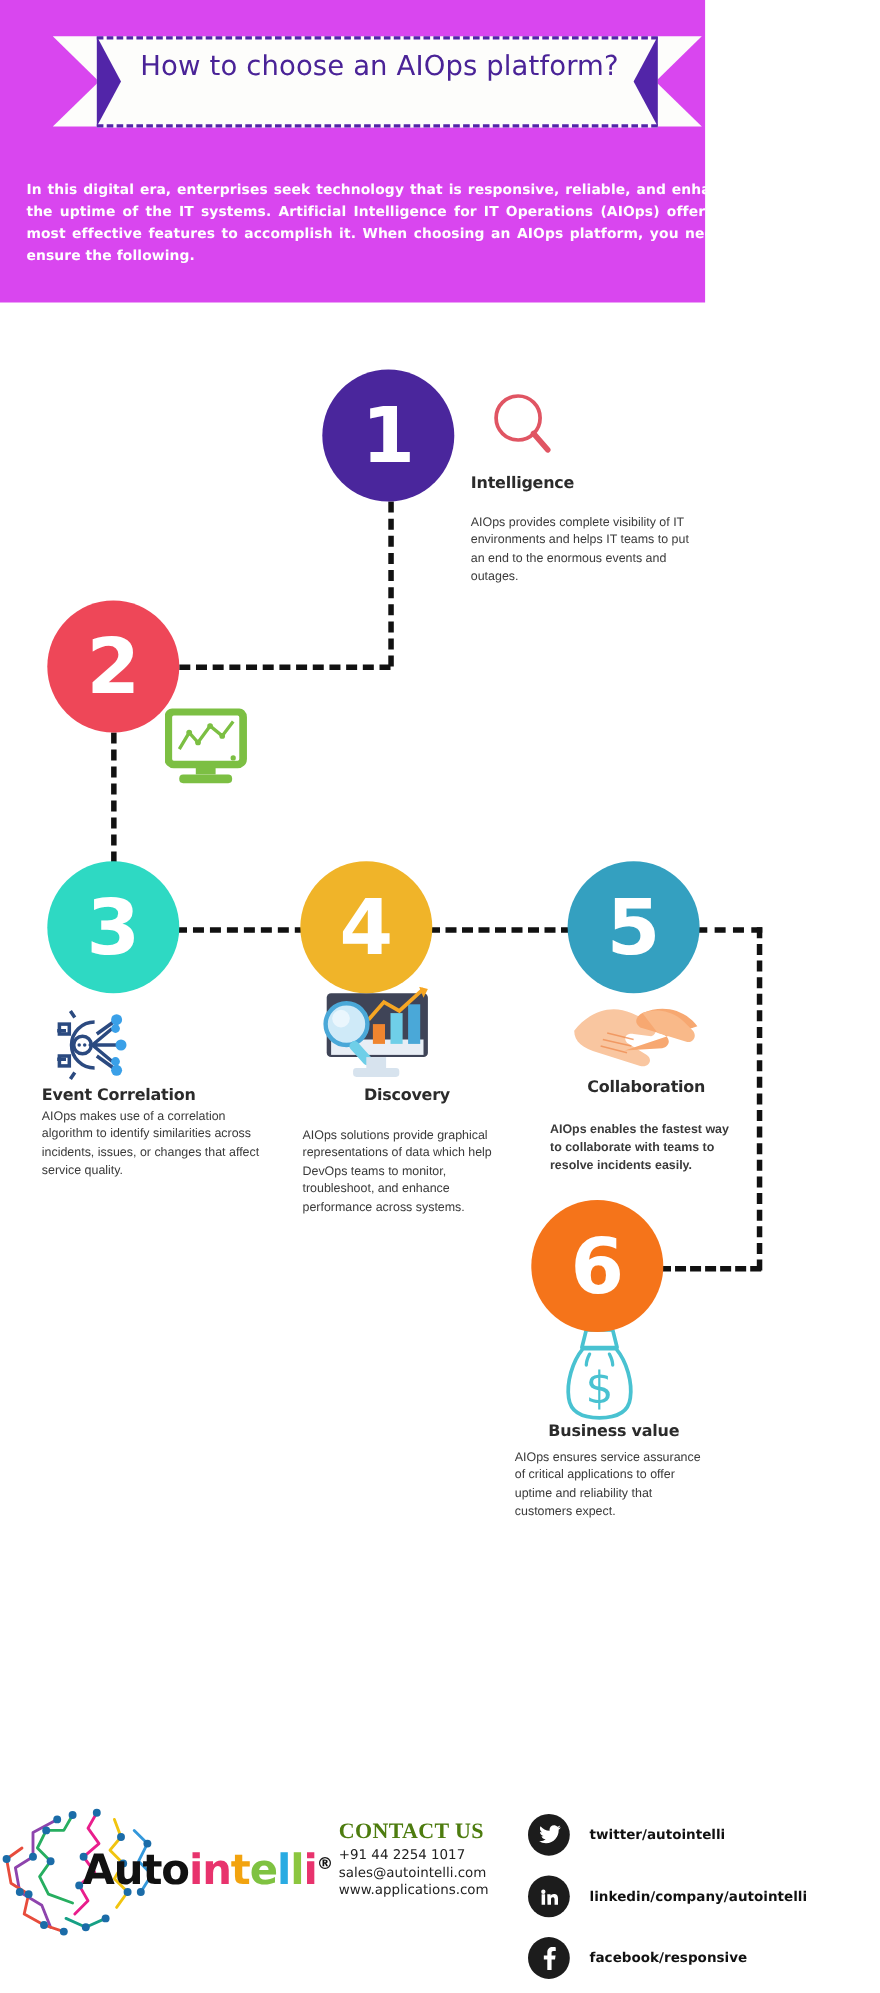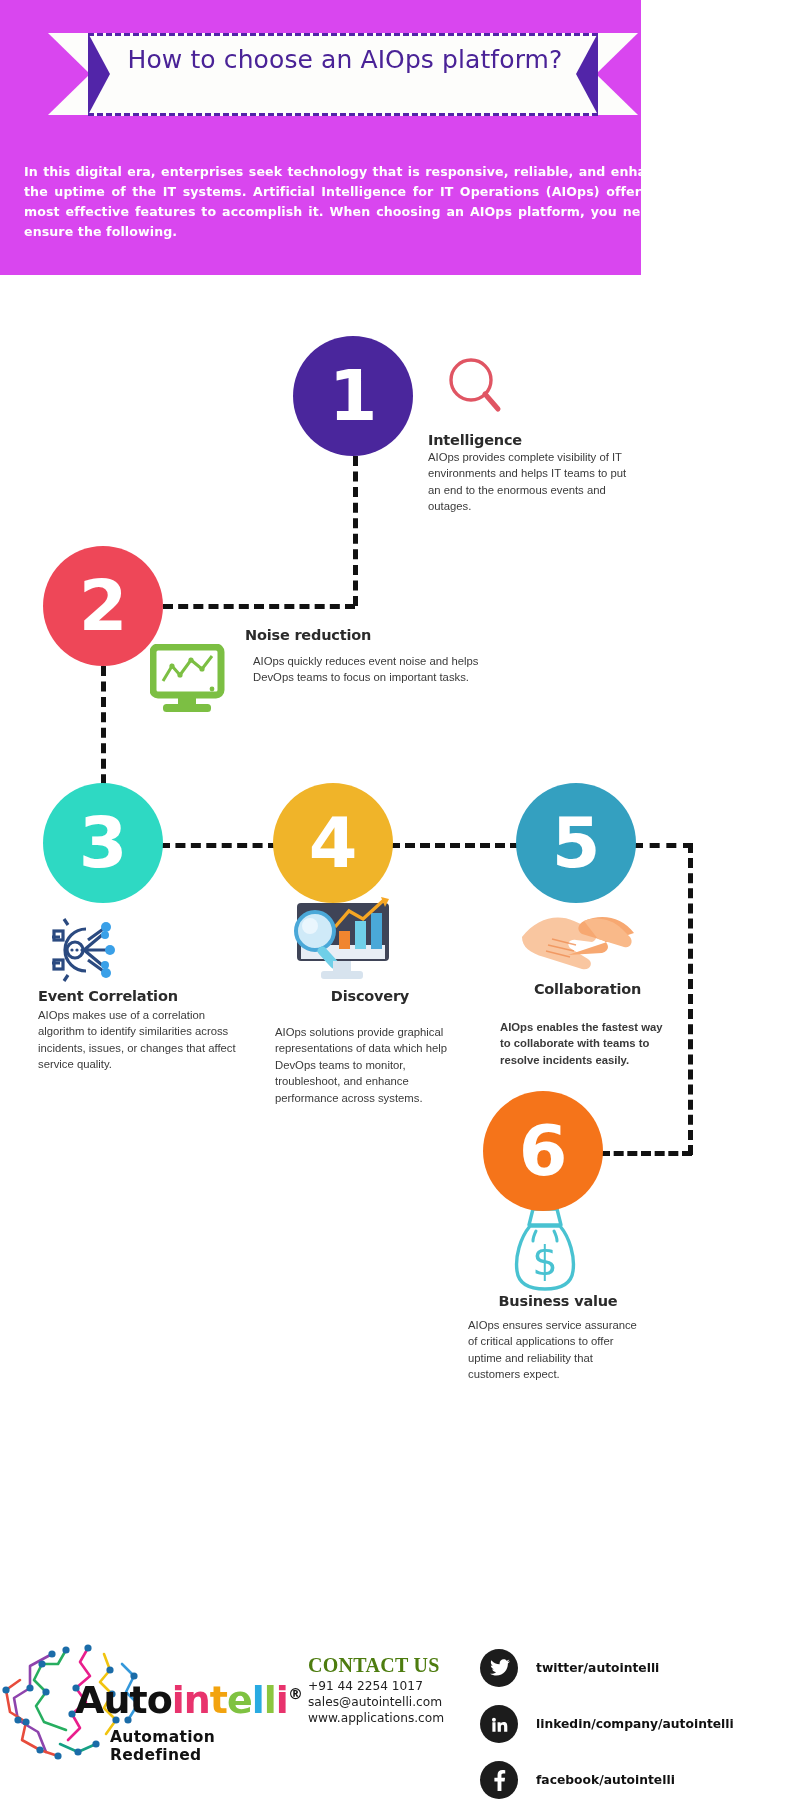--- a/index.html
+++ b/index.html
@@ -67,21 +67,21 @@
   .d7{left:688px;top:568px;height:312px;}           
   .d8{left:600px;top:876px;width:92px;}             
 
   .block{position:absolute;z-index:3;}
   .b-title{
     font-family:"DejaVu Sans", sans-serif;font-weight:700;
     font-size:14.5px;color:#2b2b2b;letter-spacing:-.2px;
   }
   .b-text{
     font-family:"Liberation Sans", sans-serif;font-size:11.3px;line-height:16.4px;
-    color:#3a3a3a;margin-top:1px;
+    color:#3a3a3a;margin-top:19px;
   }
   .icon-wrap{position:absolute;z-index:3;}
 
   
   .blk1{left:428px;top:157px;width:200px;}
   .blk2{left:245px;top:352px;width:240px;}
   .blk2 .b-text{margin-left:8px;margin-top:10px;}
   .blk3{left:38px;top:713px;width:205px;}
   .blk3 .b-text{margin-top:3px;}
   .blk4{left:275px;top:713px;width:190px;}
@@ -242,24 +242,20 @@
       <path d="M24 26 C22 30 21 33 21 36 M42 26 C44 30 45 33 45 36" fill="none" stroke="#49c2d1" stroke-width="3" stroke-linecap="round"></path>
       <text x="33" y="70" font-family="DejaVu Sans, sans-serif" font-size="40" font-weight="400" fill="#49c2d1" text-anchor="middle">$</text>
     </svg>
   </div>
 
   <div class="block blk1">
     <div class="b-title">Intelligence</div>
     <div class="b-text">AIOps provides complete visibility of IT environments and helps IT teams to put an end to the enormous events and outages.</div>
   </div>
 
-  <div class="block blk2">
-    <div class="b-title">Noise reduction</div>
-    <div class="b-text">AIOps quickly reduces event noise and helps DevOps teams to focus on important tasks.</div>
-  </div>
 
   <div class="block blk3">
     <div class="b-title">Event Correlation</div>
     <div class="b-text">AIOps makes use of a correlation algorithm to identify similarities across incidents, issues, or changes that affect service quality.</div>
   </div>
 
   <div class="block blk4">
     <div class="b-title center">Discovery</div>
     <div class="b-text">AIOps solutions provide graphical representations of data which help DevOps teams to monitor, troubleshoot, and enhance performance across systems.</div>
   </div>
@@ -307,21 +303,20 @@
           <circle cx="26" cy="86" r="3.6"></circle>
           <circle cx="40" cy="114" r="3.6"></circle>
         <circle cx="78" cy="116" r="3.6"></circle>
           <circle cx="58" cy="120" r="3.6"></circle>
           <circle cx="96" cy="108" r="3.6"></circle>
       </g>
     </svg>
     <div class="logo-word">
       <span class="auto">Auto</span><span><span style="color:#e8336d">i</span><span style="color:#e8336d">n</span><span style="color:#f2a30f">t</span><span style="color:#7fc241">e</span><span style="color:#29abe2">l</span><span style="color:#8cc63f">l</span><span style="color:#e8336d">i</span></span><span class="logo-reg">®</span>
     </div>
-    <div class="logo-tag">Automation Redefined</div>
   </div>
 
   <div class="contact">
     <div class="contact-title">CONTACT US</div>
     <div class="contact-line">+91 44 2254 1017</div>
     <div class="contact-line">sales@autointelli.com</div>
     <div class="contact-line">www.applications.com</div>
   </div>
 
   <div class="socials">
@@ -340,16 +335,16 @@
         </svg>
       </div>
       <div class="social-label">linkedin/company/autointelli</div>
     </div>
     <div class="social-row">
       <div class="social-badge">
         <svg width="13" height="21" viewBox="0 0 14 24" fill="#fff">
           <path d="M9.2 24V13.1h3.6l.55-4.25H9.2V6.15c0-1.23.34-2.07 2.1-2.07h2.25V.27C13.16.2 11.82 0 10.26 0 7 0 4.77 2 4.77 5.66v3.19H1.15v4.25h3.62V24z"></path>
         </svg>
       </div>
-      <div class="social-label">facebook/autointelli</div>
+      <div class="social-label">facebook/responsive</div>
     </div>
   </div>
 </div>
 
 </body></html>

